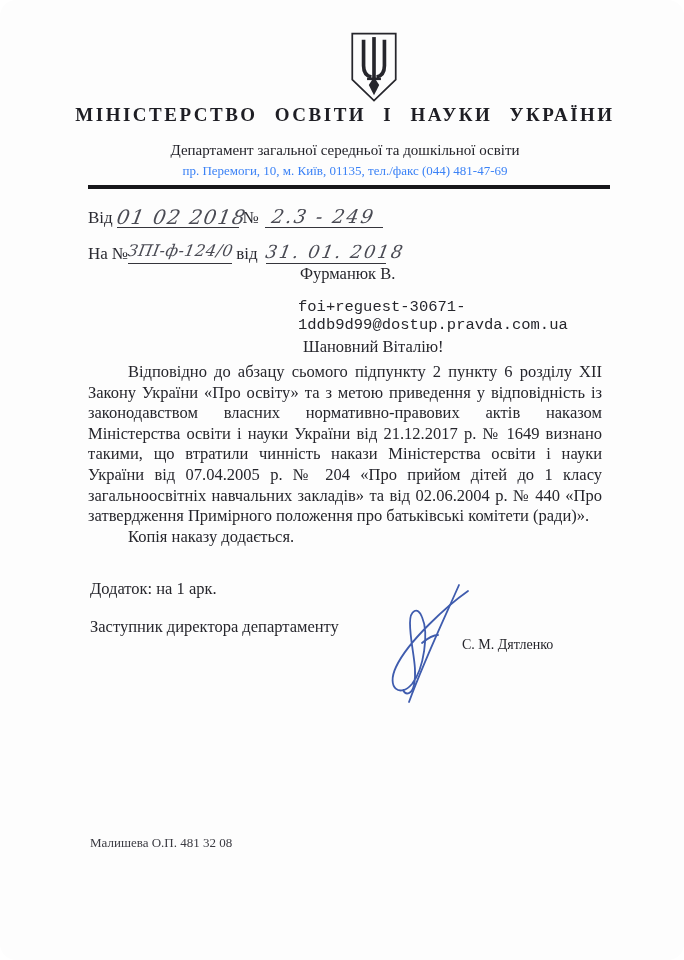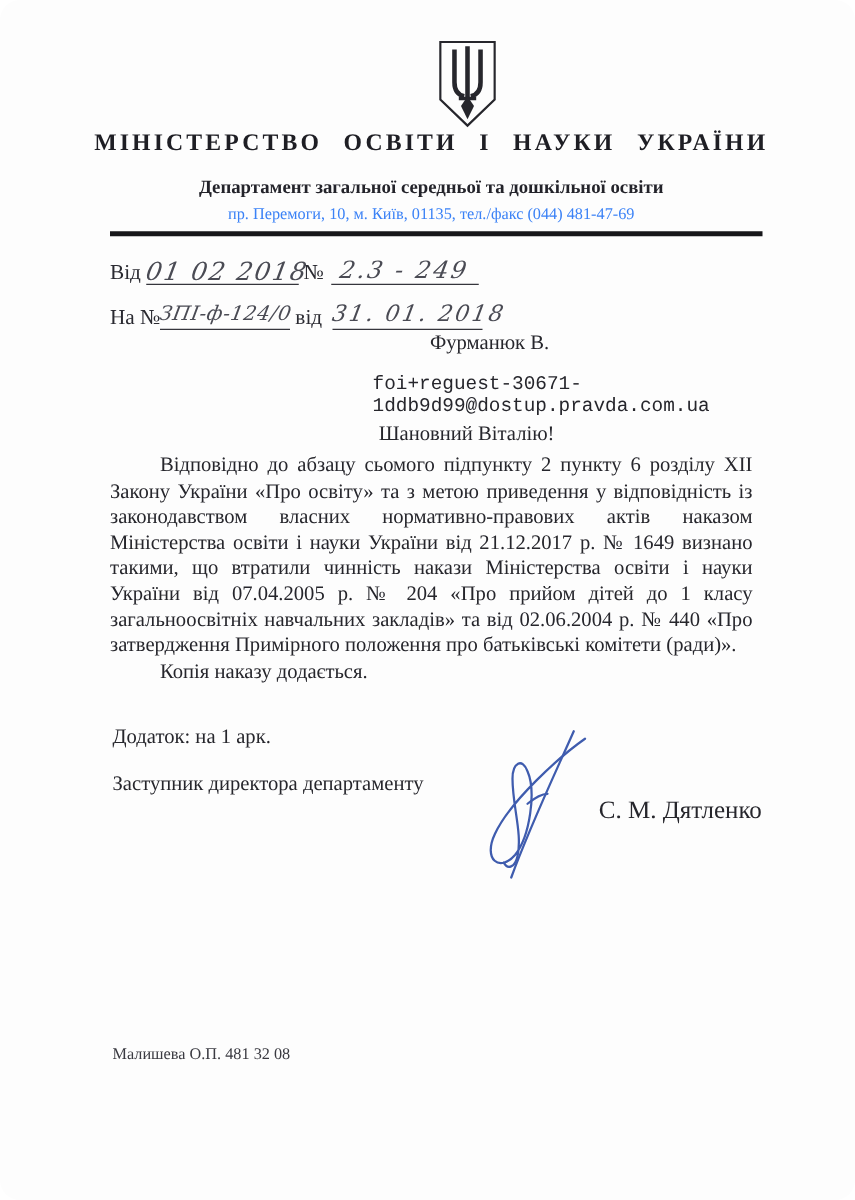--- a/index.html
+++ b/index.html
@@ -10,21 +10,21 @@
   }
   
   .emblem { position:absolute; left:344px; top:31px; width:60px; height:73px; }
   .ministry {
     position:absolute; left:62px; top:104px; width:566px;
     text-align:center; font-size:19px; font-weight:bold; color:#1e1e24;
     letter-spacing:2.5px; word-spacing:10px; white-space:nowrap;
   }
   .department {
     position:absolute; left:62px; top:142px; width:566px;
-    text-align:center; font-size:15px; font-weight:bold; color:#23232a;
+    text-align:center; font-size:15px; font-weight:normal; color:#23232a;
   }
   .address {
     position:absolute; left:62px; top:163px; width:566px;
     text-align:center; font-size:13px; color:#3b82f6;
   }
   .rule { position:absolute; left:88px; top:185px; width:522px; height:3.5px; background:#17171a; }
   
   .ref-row { position:absolute; left:88px; font-size:17px; color:#2a2a31; white-space:nowrap; }
   .ref-row.r1 { top:203px; }
   .ref-row.r2 { top:239px; }
@@ -36,34 +36,34 @@
   .nolabel { margin-left:4px; }
   .hand {
     display:inline-block; font-family:"DejaVu Serif", serif; font-style:italic;
     transform:skewX(-10deg); color:#4a4b54; position:relative; top:2px; white-space:nowrap;
   }
   .hand.date1 { font-size:20px; letter-spacing:1.5px; }
   .hand.num1  { font-size:19px; letter-spacing:2px; }
   .hand.num2  { font-size:16px; letter-spacing:0.5px; }
   .hand.date2 { font-size:18px; letter-spacing:2px; }
   
-  .recipient-name { position:absolute; left:300px; top:264px; font-size:16.5px;margin-left:44px; }
+  .recipient-name { position:absolute; left:300px; top:264px; font-size:16.5px; }
   .recipient-email { position:absolute; left:298px; top:298px; font-size:15.5px;font-family:Liberation Mono, monospace; }
   .salutation { position:absolute; left:303px; top:337px; font-size:16.5px;text-align:right; }
   
   .body-text {
     position:absolute; left:88px; top:362px; width:514px;
     font-size:16.5px; line-height:20.6px; text-align:justify; color:#26262c;
   }
   .body-text p { margin:0; text-indent:40px; }
   .attachment { position:absolute; left:90px; top:579px; font-size:16.5px; }
   
   .closing { position:absolute; left:90px; top:616px; font-size:16.5px; line-height:21px; }
   .sig-svg { position:absolute; left:372px; top:583px; width:112px; height:122px; }
-  .sig-name { position:absolute; left:479px; top:637px; font-size:20px; }
+  .sig-name { position:absolute; left:462px; top:637px; font-size:14px; }
   
   .footer-contact { position:absolute; left:90px; top:835px; font-size:13px; color:#3a3a41; }
 </style>
 </head>
 <body>
 
 <div class="page">
 
   <svg class="emblem" viewBox="0 0 64 84">
     <path d="M7,3 H57 V56 L32,80 L7,56 Z" fill="none" stroke="#26262c" stroke-width="2"></path>

